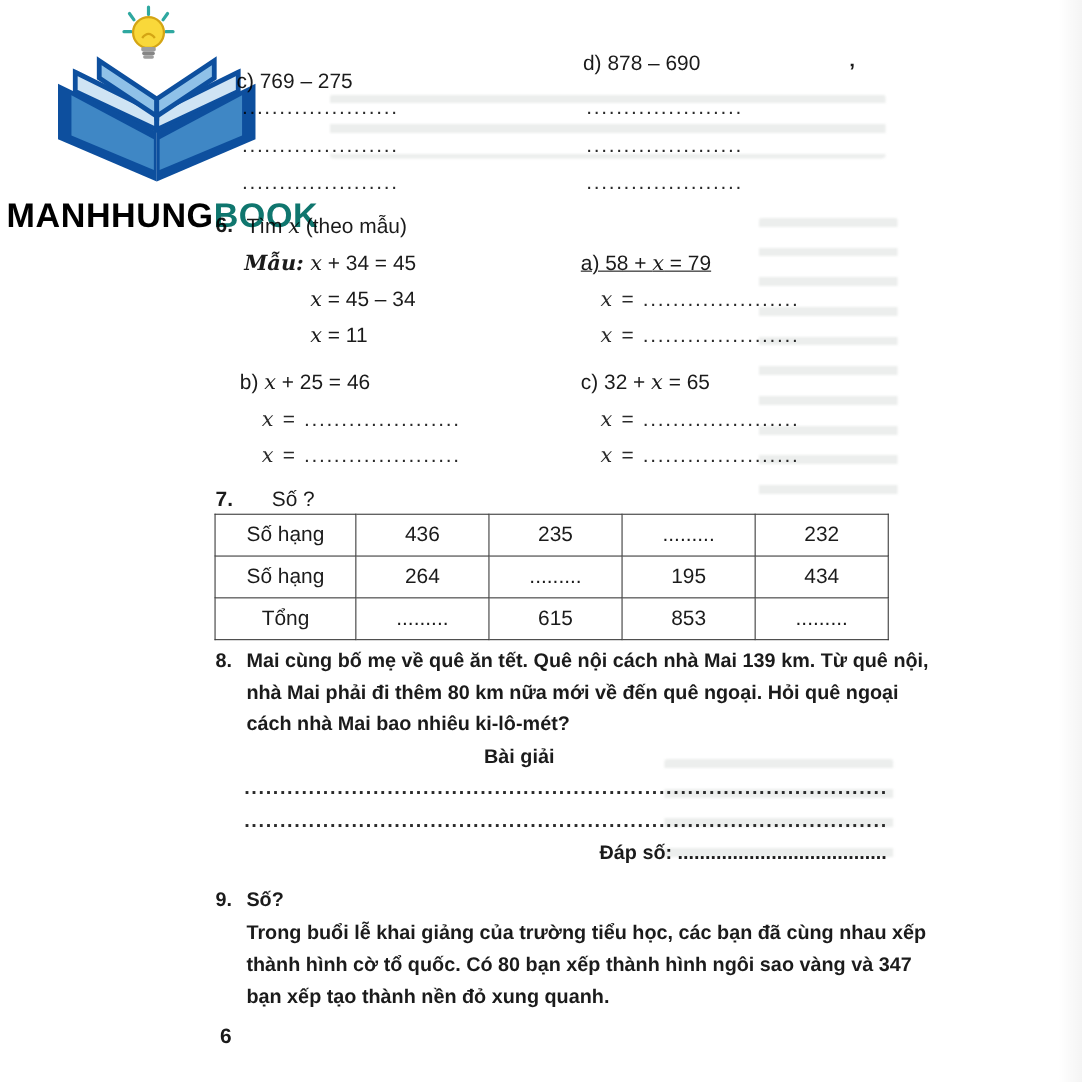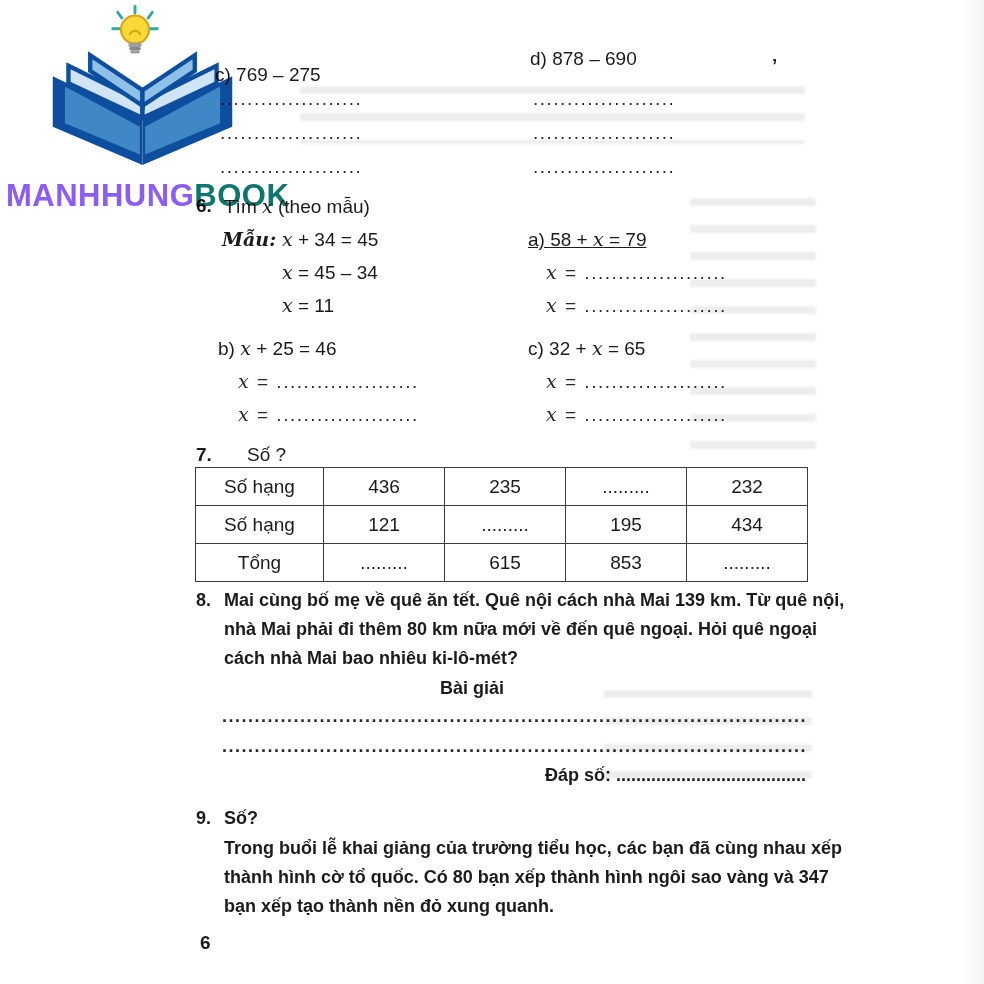--- a/index.html
+++ b/index.html
@@ -18,21 +18,21 @@
   .mx { font-family:"DejaVu Serif", serif; font-style:italic; }
   .mau { font-family:"DejaVu Serif", serif; font-style:italic; font-weight:700; }
   .dots { letter-spacing:1.5px; color:#2a2a2a; }
   .clip { overflow:hidden; }
 
   
   .brand {
     font-size:31px; font-weight:800; letter-spacing:.5px;
     mix-blend-mode:multiply; z-index:5;
   }
-  .brand .p1 { color:#8b5cf6; }
+  .brand .p1 { color:#000000; }
   .brand .p2 { color:#0f766e; }
   .logo-wrap { z-index:4; mix-blend-mode:multiply; }
 
   
   table.sumtab { border-collapse:collapse; table-layout:fixed; width:612px; }
   table.sumtab td {
     border:1.6px solid #3c3c3c;
     height:38px; text-align:center; vertical-align:middle;
     font-size:19px; color:#1b1b1b;
   }
@@ -158,21 +158,21 @@
   <tbody>
       <tr>
     <td class="lab">Số hạng</td>
     <td class="val">436</td>
     <td class="val">235</td>
     <td class="val">.........</td>
     <td class="val">232</td>
   </tr>
   <tr>
     <td class="lab">Số hạng</td>
-    <td class="val">121</td>
+    <td class="val">264</td>
     <td class="val">.........</td>
     <td class="val">195</td>
     <td class="val">434</td>
   </tr>
   <tr>
     <td class="lab">Tổng</td>
     <td class="val">.........</td>
     <td class="val">615</td>
     <td class="val">853</td>
     <td class="val">.........</td>

